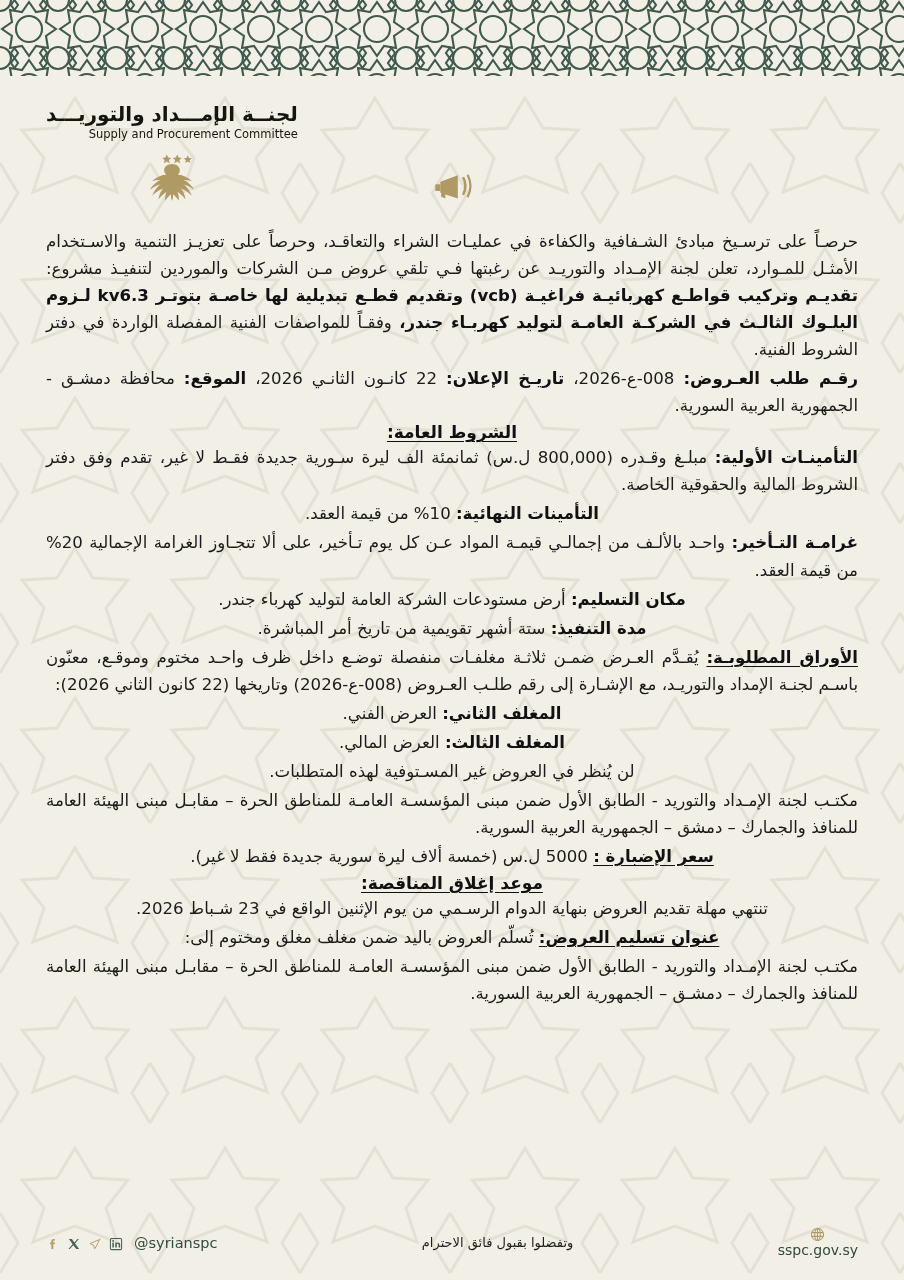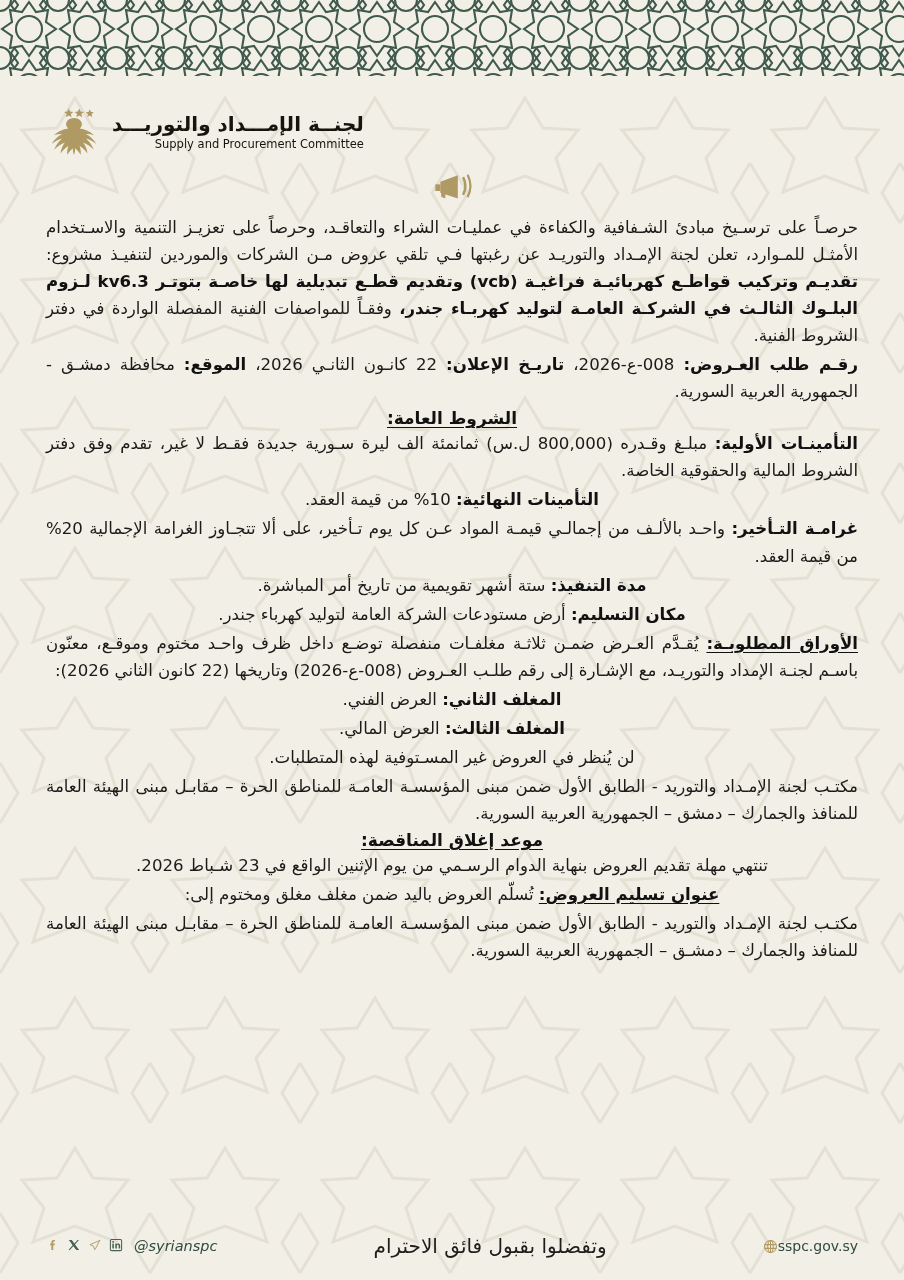--- a/index.html
+++ b/index.html
@@ -56,21 +56,21 @@
     height: 62px;
     padding: 0 46px;
     display: flex;
     align-items: flex-start;
     justify-content: space-between;
     flex-direction: row-reverse;
   }
 
   .brand {
     display: flex;
-    flex-direction: row;
+    flex-direction: column;
     align-items: center;
     gap: 10px;
   }
   .brand-text { text-align: right; line-height: 1.05; }
   .brand-ar {
     font-size: 20px;
     font-weight: bold;
     color: #15150f;
     letter-spacing: 0.5px;
     white-space: nowrap;
@@ -109,21 +109,21 @@
     font-size: 25px;
     font-weight: bold;
     color: #15150f;
     white-space: nowrap;
   }
   .megaphone { width: 40px; height: 32px; flex: 0 0 auto; }
 
   
   .body-wrap {
     position: absolute;
-    top: 214px;
+    top: 228px;
     right: 46px;
     width: 812px;
   }
 
   p {
     font-size: 16.6px;
     line-height: 1.63;
     text-align: justify;
     text-align-last: right;
     color: #1a1a18;
@@ -153,26 +153,26 @@
     width: 904px;
     padding: 0 46px;
     display: flex;
     align-items: center;
     justify-content: space-between;
     flex-direction: row;
     font-size: 14px;
   }
   .footer-web {
     display: flex; align-items: center; 
-    color: #2f4a3e; direction: ltr;
-  }
-  .footer-mid { color: #1d1d1b; font-size: 20px; }
+    color: #2f4a3e; direction: ltr; flex-direction: column;
+  }
+  .footer-mid { color: #1d1d1b; font-size: 13px; }
   .footer-social {
-    display: flex; align-items: flex-start; gap: 7px;
-    direction: ltr; color: #2f4a3e; font-style: italic;
+    display: flex; align-items: flex-end; gap: 7px;
+    direction: ltr; color: #2f4a3e;
   }
   .footer-social .handle { font-size: 14.5px; color: #2f4a3e; margin-left: 4px; }
   .soc { width: 14px; height: 14px; opacity: .95; }
   .globe { width: 15px; height: 15px; }
 </style>
 </head>
 <body>
 
 <div class="top-banner">
   <svg width="904" height="88" viewBox="0 0 904 88" xmlns="http://www.w3.org/2000/svg" aria-hidden="true">
@@ -272,30 +272,30 @@
     <p class="center-last">
       <b>التأمينات النهائية:</b>
       <span>10% من قيمة العقد.</span>
     </p>
 
     <p class="sp-2">
       <b>غرامـة التـأخير:</b>
       <span>واحـد بالألـف من إجمالـي قيمـة المواد عـن كل يوم تـأخير، على ألا تتجـاوز الغرامة الإجمالية 20% من قيمة العقد.</span>
     </p>
 
+    <p class="center-last">
+      <b>مكان التسليم:</b>
+      <span>أرض مستودعات الشركة العامة لتوليد كهرباء جندر.</span>
+    </p>
+
     <p class="center-last sp-2">
       <b>مدة التنفيذ:</b>
       <span>ستة أشهر تقويمية من تاريخ أمر المباشرة.</span>
     </p>
 
-    <p class="center-last">
-      <b>مكان التسليم:</b>
-      <span>أرض مستودعات الشركة العامة لتوليد كهرباء جندر.</span>
-    </p>
-
     <p class="sp-2">
       <b class="u">الأوراق المطلوبـة:</b>
       <span>يُقـدَّم العـرض ضمـن ثلاثـة مغلفـات منفصلة توضـع داخل ظرف واحـد مختوم وموقـع، معنّون باسـم لجنـة الإمداد والتوريـد، مع الإشـارة إلى رقم طلـب العـروض (008-ع-2026) وتاريخها (22 كانون الثاني 2026):</span>
     </p>
 
 
     <p class="center-last">
       <b>المغلف الثاني:</b>
       <span>العرض الفني.</span>
     </p>
@@ -303,20 +303,24 @@
     <p class="center-last">
       <b>المغلف الثالث:</b>
       <span>العرض المالي.</span>
     </p>
 
     <p class="center-last">لن يُنظر في العروض غير المسـتوفية لهذه المتطلبات.</p>
 
 
     <p>مكتـب لجنة الإمـداد والتوريد - الطابق الأول ضمن مبنى المؤسسـة العامـة للمناطق الحرة  –  مقابـل مبنى الهيئة العامة للمنافذ والجمارك – دمشق – الجمهورية العربية السورية.</p>
 
+    <p class="center-last">
+      <b class="u">سعر الإضبارة :</b>
+      <span>5000 ل.س (خمسة ألاف ليرة سورية جديدة فقط لا غير).</span>
+    </p>
 
     <div class="head-line">موعد إغلاق المناقصة:</div>
 
     <p class="center-last">تنتهي مهلة تقديم العروض بنهاية الدوام الرسـمي من يوم الإثنين الواقع في 23 شـباط 2026.</p>
 
     <p class="center-last sp-2">
       <b class="u">عنوان تسليم العروض:</b>
       <span>تُسلّم العروض باليد ضمن مغلف مغلق ومختوم إلى:</span>
     </p>
 

